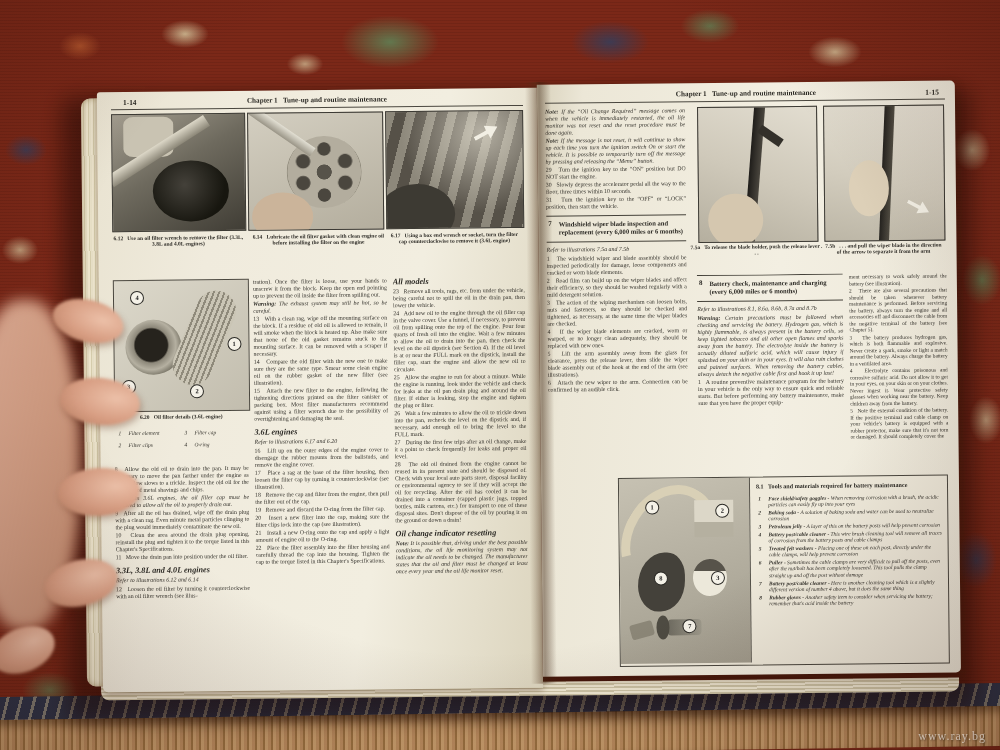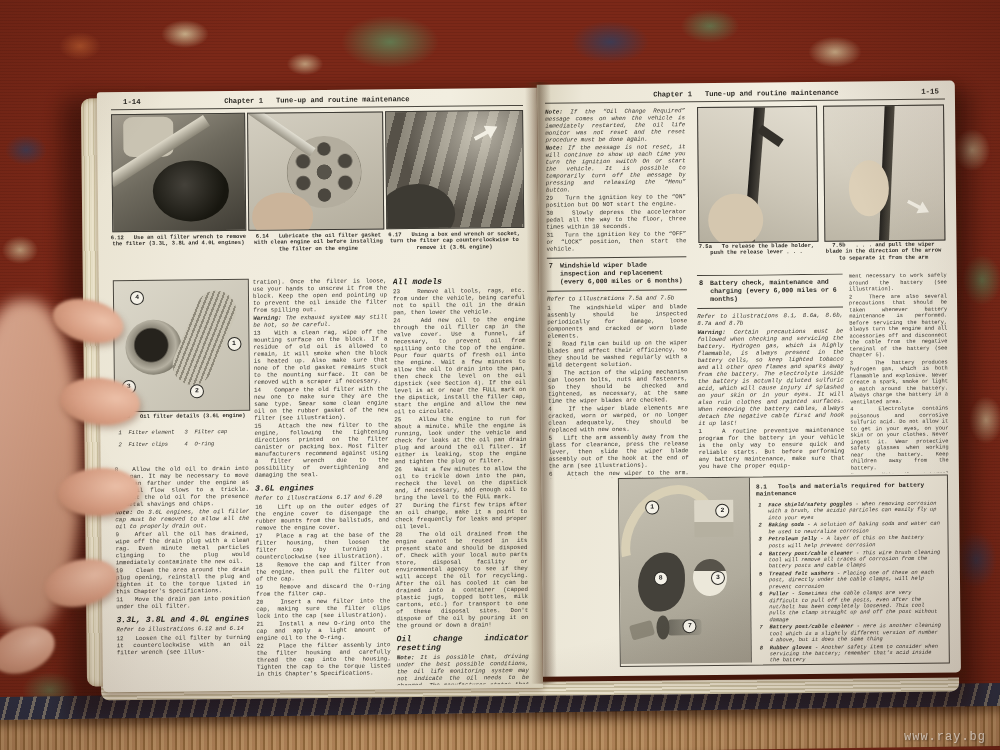--- a/index.html
+++ b/index.html
@@ -1,17 +1,17 @@
 <!DOCTYPE html>
 <html><head>
 <meta charset="utf-8">
 <style>
   html,body{margin:0;padding:0;background:#4a4a4a;}
   .stage{position:relative;width:1000px;height:750px;overflow:hidden;
-         font-family:Liberation Mono, monospace;background:#7b2818;}
+         font-family:Liberation Serif, serif;background:#7b2818;}
 
   
   .carpet{position:absolute;inset:0;background-color:#7b2818;background-image:
     radial-gradient(ellipse 70px 38px at 390px 42px, rgba(96,128,84,.9) 0%, rgba(96,128,84,0) 70%),
     radial-gradient(ellipse 34px 20px at 185px 34px, rgba(216,200,158,.85) 0%, rgba(216,200,158,0) 70%),
     radial-gradient(ellipse 26px 16px at 305px 64px, rgba(216,200,158,.7) 0%, rgba(0,0,0,0) 70%),
     radial-gradient(ellipse 56px 30px at 610px 42px, rgba(52,62,92,.85) 0%, rgba(52,62,92,0) 70%),
     radial-gradient(ellipse 42px 24px at 710px 26px, rgba(96,128,84,.8) 0%, rgba(0,0,0,0) 70%),
     radial-gradient(ellipse 38px 22px at 835px 52px, rgba(216,200,158,.8) 0%, rgba(0,0,0,0) 70%),
     radial-gradient(ellipse 30px 20px at 80px 46px, rgba(176,84,44,.9) 0%, rgba(0,0,0,0) 70%),

